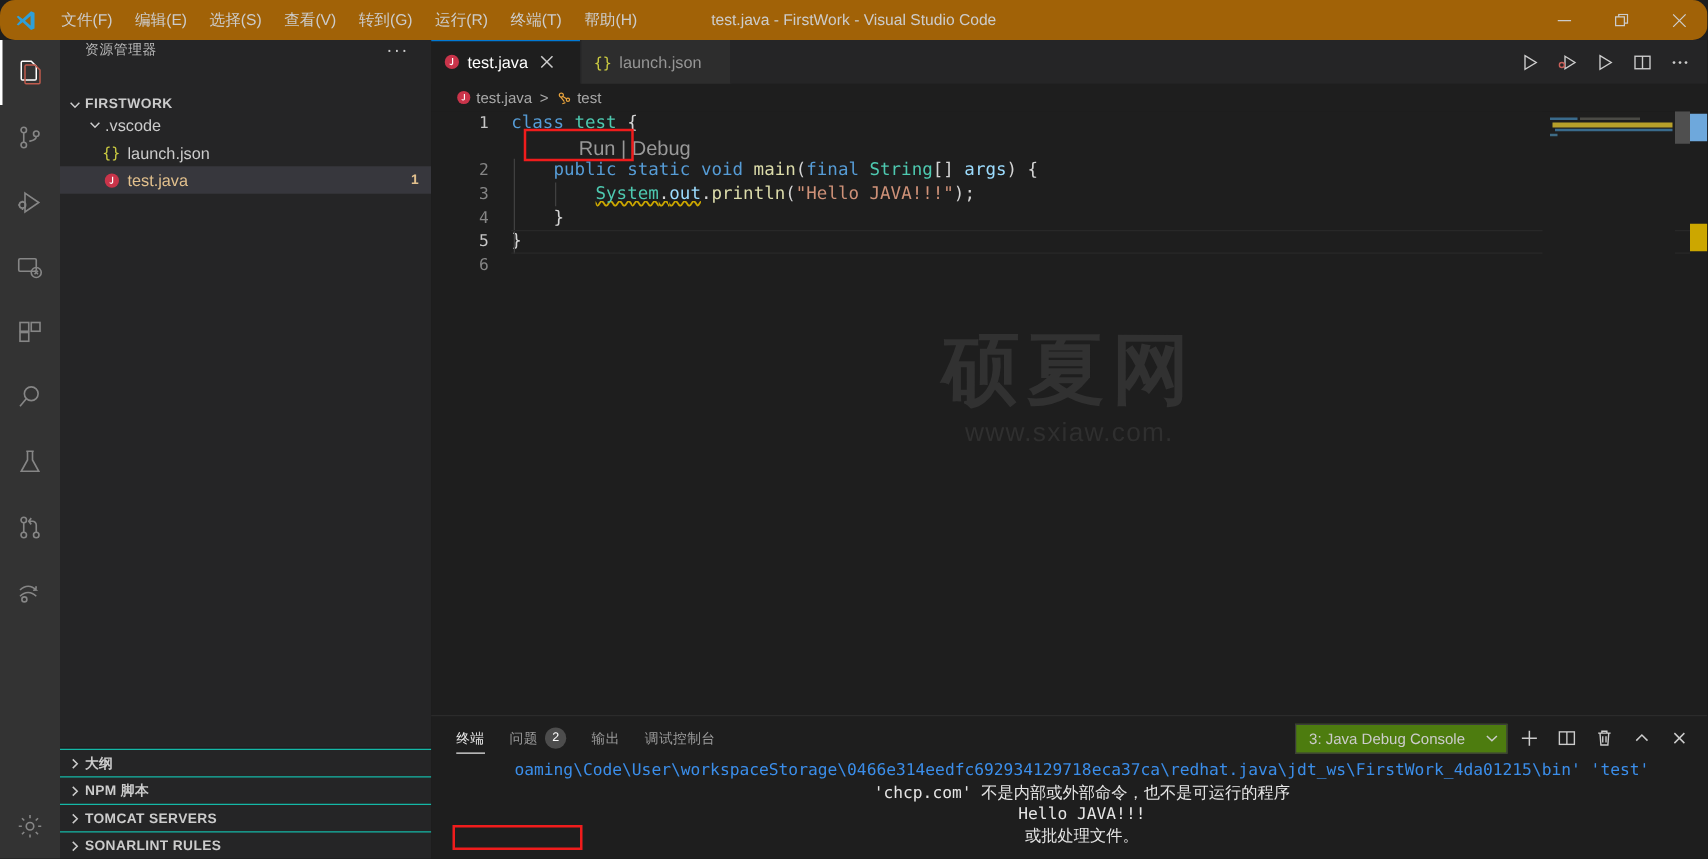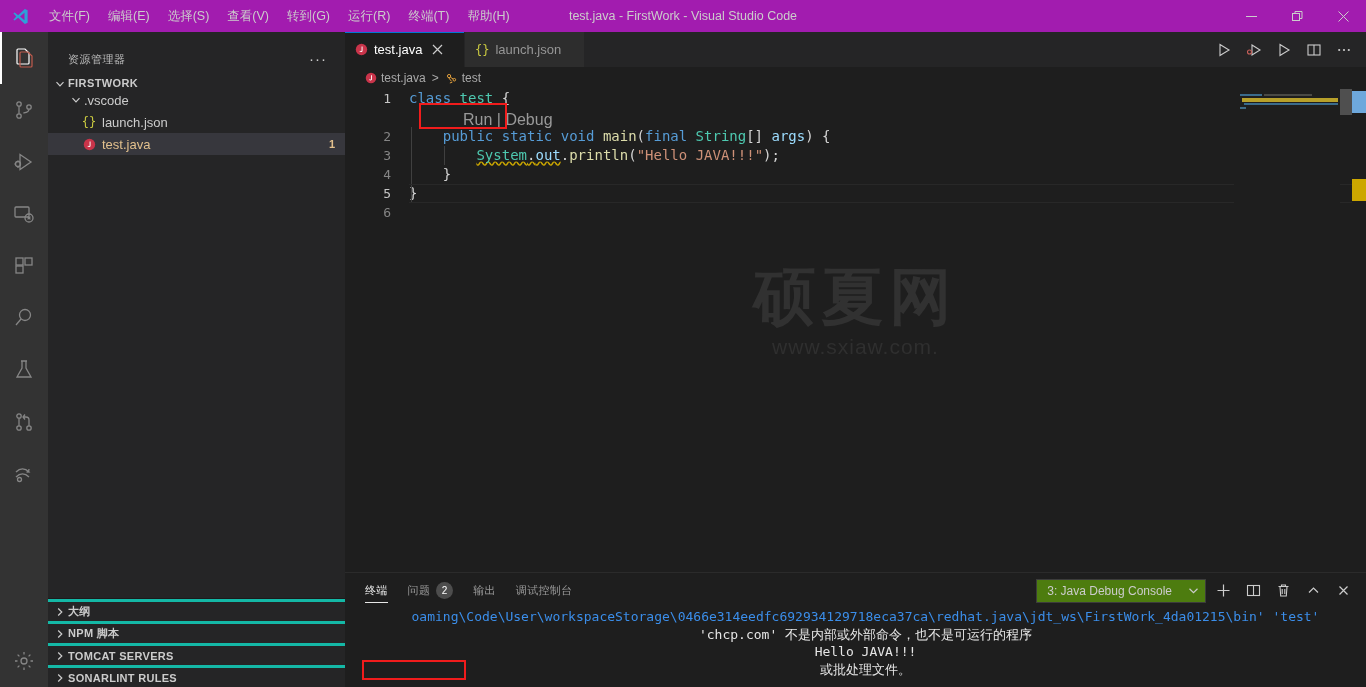--- a/index.html
+++ b/index.html
@@ -7,22 +7,22 @@
     width: 1366px; height: 687px;
     background: #1e1e1e;
     font-family: "Liberation Sans", "DejaVu Sans", sans-serif;
     overflow: hidden;
     color: #cccccc;
   }
   .app { position: relative; width: 1366px; height: 687px; display: flex; flex-direction: column; }
 
   
   .titlebar {
-    height: 32px; background: #a21caf; display: flex; align-items: center;
-    flex: 0 0 32px; position: relative;
+    height: 32px; background: #a16207; display: flex; align-items: center;
+    flex: 0 0 32px; position: relative; border-radius: 12px;
   }
   .vs-logo { width: 40px; height: 32px; display: flex; align-items: center; justify-content: center; }
   .menus { display: flex; align-items: center; height: 32px; }
   .menu-item {
     font-size: 12.5px; color: #cccccc; padding: 0 9px; height: 32px;
     display: flex; align-items: center; white-space: nowrap; cursor: default;
   }
   .title-center {
     position: absolute; left: 0; right: 0; top: 0; height: 32px;
     display: flex; align-items: center; justify-content: center;
@@ -47,38 +47,38 @@
   .act-icon.active::before {
     content: ""; position: absolute; left: 0; top: 0; bottom: 0; width: 2px; background: #ffffff;
   }
   .act-spacer { flex: 1 1 auto; }
 
   
   .sidebar {
     width: 297px; background: #252526; flex: 0 0 297px; display: flex; flex-direction: column;
   }
   .sidebar-title {
-    height: 35px; display: flex; align-items: flex-end; padding: 0 8px 0 20px;
+    height: 35px; display: flex; align-items: flex-start; padding: 0 8px 0 20px;
     font-size: 11px; letter-spacing: .5px; color: #bbbbbb; text-transform: none;
   }
   .sidebar-title .dots { margin-left: auto; color: #cccccc; font-size: 15px; letter-spacing: 1px; padding-right: 10px;}
   .tree { flex: 1 1 auto; overflow: hidden; }
   .tree-row {
     height: 22px; display: flex; align-items: center; font-size: 13px; color: #cccccc;
     padding-right: 10px; position: relative; white-space: nowrap;
   }
   .tree-row.selected { background: #37373d; color: #e2c08d; }
   .chev { width: 16px; display: inline-flex; align-items: center; justify-content: center; color: #cccccc; font-size: 10px; }
   .tw-root { font-weight: bold; font-size: 11px; letter-spacing: .4px; }
   .file-ic { width: 18px; display: inline-flex; align-items: center; justify-content: center; margin-right: 4px; }
   .badge-num { margin-left: auto; font-size: 11px; color: #e2c08d; font-weight: bold; }
   .sec-list { border-top: 1px solid #1b1b1c; }
   .section-head {
     height: 22px; display: flex; align-items: center; font-size: 11px; font-weight: bold;
-    color: #cccccc; border-top: 3px solid #14b8a6; padding-left: 4px; letter-spacing: .3px;
+    color: #cccccc; border-top: 1px solid #14b8a6; padding-left: 4px; letter-spacing: .3px;
   }
 
   
   .editor-area { flex: 1 1 auto; display: flex; flex-direction: column; min-width: 0; background: #1e1e1e; }
   .tabs-row { height: 35px; background: #252526; display: flex; align-items: stretch; position: relative; }
   .tab {
     display: flex; align-items: center; padding: 0 10px; font-size: 13px; color: #969696;
     background: #2d2d2d; min-width: 120px; position: relative; border-right: 1px solid #252526;
   }
   .tab.active { background: #1e1e1e; color: #ffffff; }

